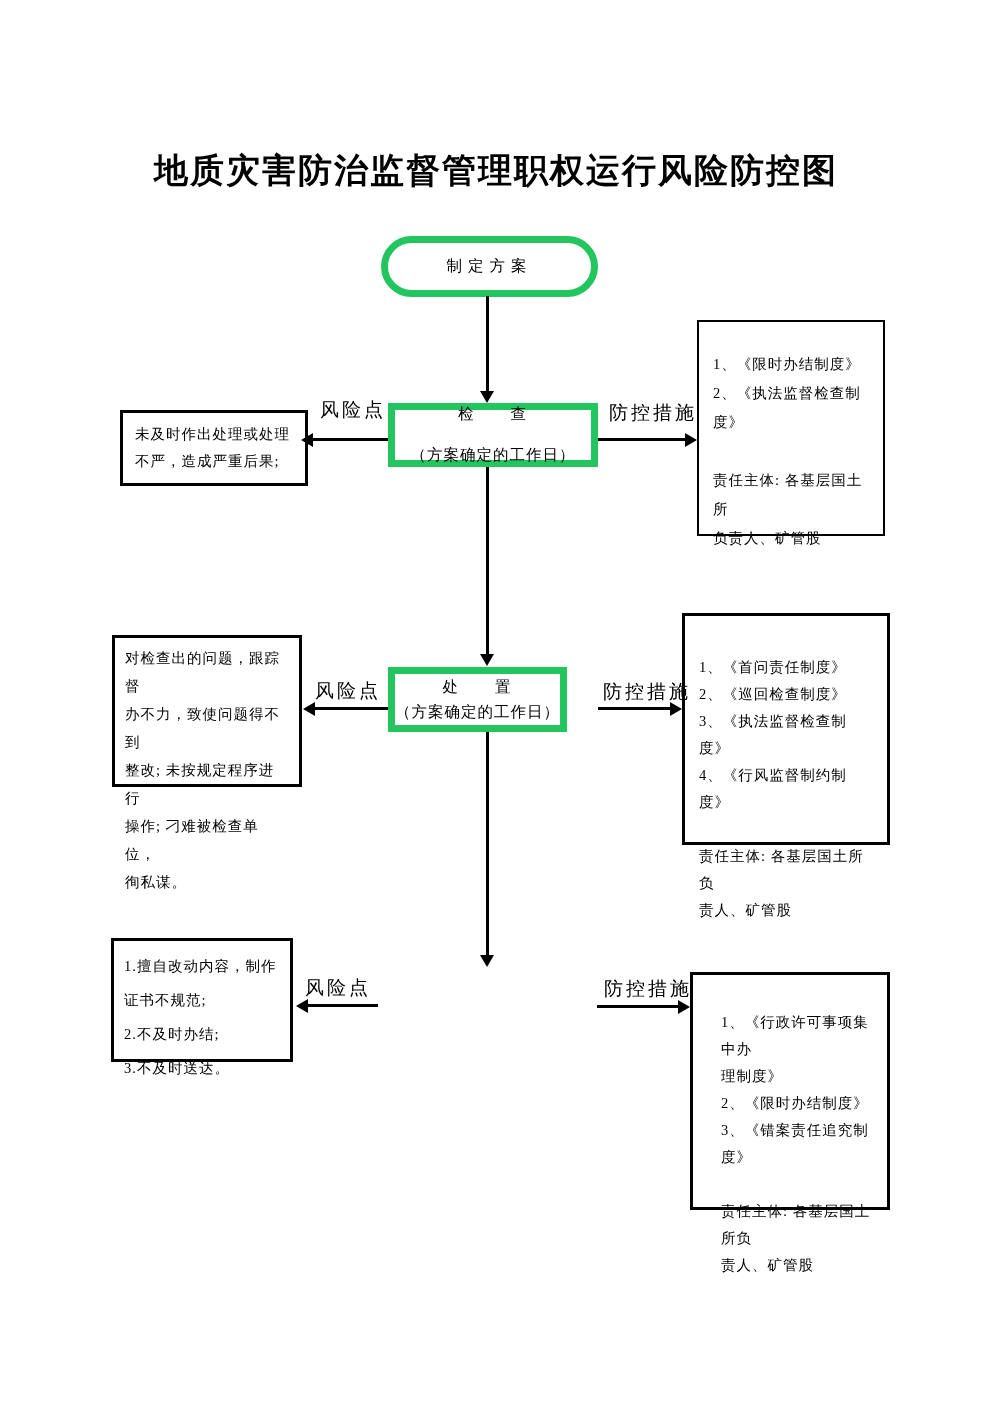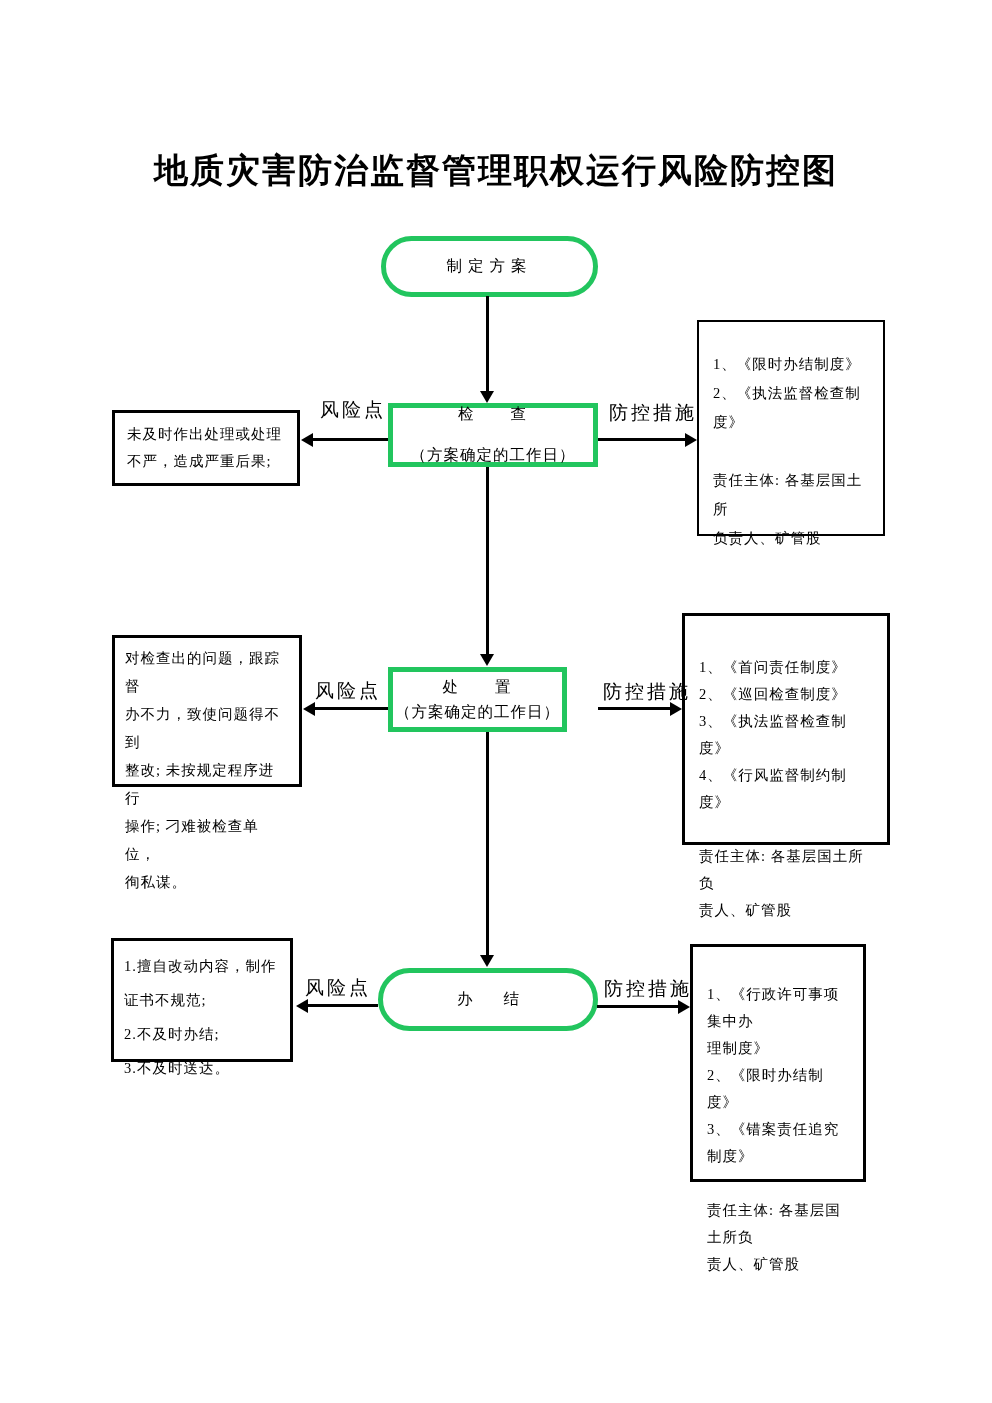--- a/index.html
+++ b/index.html
@@ -18,21 +18,21 @@
     top: 132px;
     margin: 16px;
     text-align: center;
     font-size: 34px;
     font-weight: bold;
     letter-spacing: 2px;
   }
   .node {
     position: absolute;
     box-sizing: border-box;
-    border: 5px solid #22c55e;
+    border: 7px solid #22c55e;
     display: flex;
     flex-direction: column;
     align-items: center;
     justify-content: center;
     text-align: center;
     font-size: 15.5px;
   }
   .oval { border-radius: 33px; }
   .node .line1 { letter-spacing: 2px; line-height: 26px; }
   .node .line2 { letter-spacing: 1px; line-height: 26px; font-family: Liberation Mono, monospace; }
@@ -91,21 +91,21 @@
   <div>
     <div class="aline" style="left:313px; top:438px; width:75px; height:3px;"></div>
     <div class="ahead left" style="left:301px; top:433px;"></div>
   </div>
   <div class="flowlabel" style="left:609px; top:400px;">防控措施</div>
   <div>
     <div class="aline" style="left:598px; top:438px; width:87px; height:3px;"></div>
     <div class="ahead right" style="left:685px; top:433px;"></div>
   </div>
 
-  <div class="sidebox" style="left:112px; top:410px; width:188px; height:76px; padding:8px 12px; line-height:27px;">未及时作出处理或处理
+  <div class="sidebox" style="left:120px; top:410px; width:188px; height:76px; padding:8px 12px; line-height:27px;">未及时作出处理或处理
 不严，造成严重后果;</div>
   <div class="sidebox" style="left:697px; top:320px; width:188px; height:216px; border-width:2px; padding:28px 10px 10px 14px; line-height:29px;">1、《限时办结制度》
 2、《执法监督检查制
 度》
 
 责任主体: 各基层国土所
 负责人、矿管股</div>
 
   <div>
     <div class="aline" style="left:486px; top:467px; width:3px; height:187px;"></div>
@@ -139,40 +139,37 @@
 4、《行风监督制约制度》
 
 责任主体: 各基层国土所负
 责人、矿管股</div>
 
   <div>
     <div class="aline" style="left:486px; top:732px; width:3px; height:223px;"></div>
     <div class="ahead down" style="left:480px; top:955px;"></div>
   </div>
 
-  <div class="node oval" style="left:378px; top:968px; width:220px; height:63px;">
-    <span>办　　结</span>
-  </div>
 
   <div class="flowlabel" style="left:305px; top:975px;">风险点</div>
   <div>
     <div class="aline" style="left:308px; top:1004px; width:70px; height:3px;"></div>
     <div class="ahead left" style="left:296px; top:999px;"></div>
   </div>
   <div class="flowlabel" style="left:604px; top:976px;">防控措施</div>
   <div>
     <div class="aline" style="left:597px; top:1005px; width:81px; height:3px;"></div>
     <div class="ahead right" style="left:678px; top:1000px;"></div>
   </div>
 
   <div class="sidebox" style="left:111px; top:938px; width:182px; height:124px; padding:8px 10px; line-height:34px;">1.擅自改动内容，制作
 证书不规范;
 2.不及时办结;
 3.不及时送达。</div>
-  <div class="sidebox" style="left:690px; top:944px; width:176px; height:238px; padding:34px 10px 10px 14px; line-height:27px;">1、《行政许可事项集中办
+  <div class="sidebox" style="left:690px; top:972px; width:200px; height:238px; padding:34px 10px 10px 28px; line-height:27px;">1、《行政许可事项集中办
 理制度》
 2、《限时办结制度》
 3、《错案责任追究制度》
 
 责任主体: 各基层国土所负
 责人、矿管股</div>
 
 
 </div>
 

